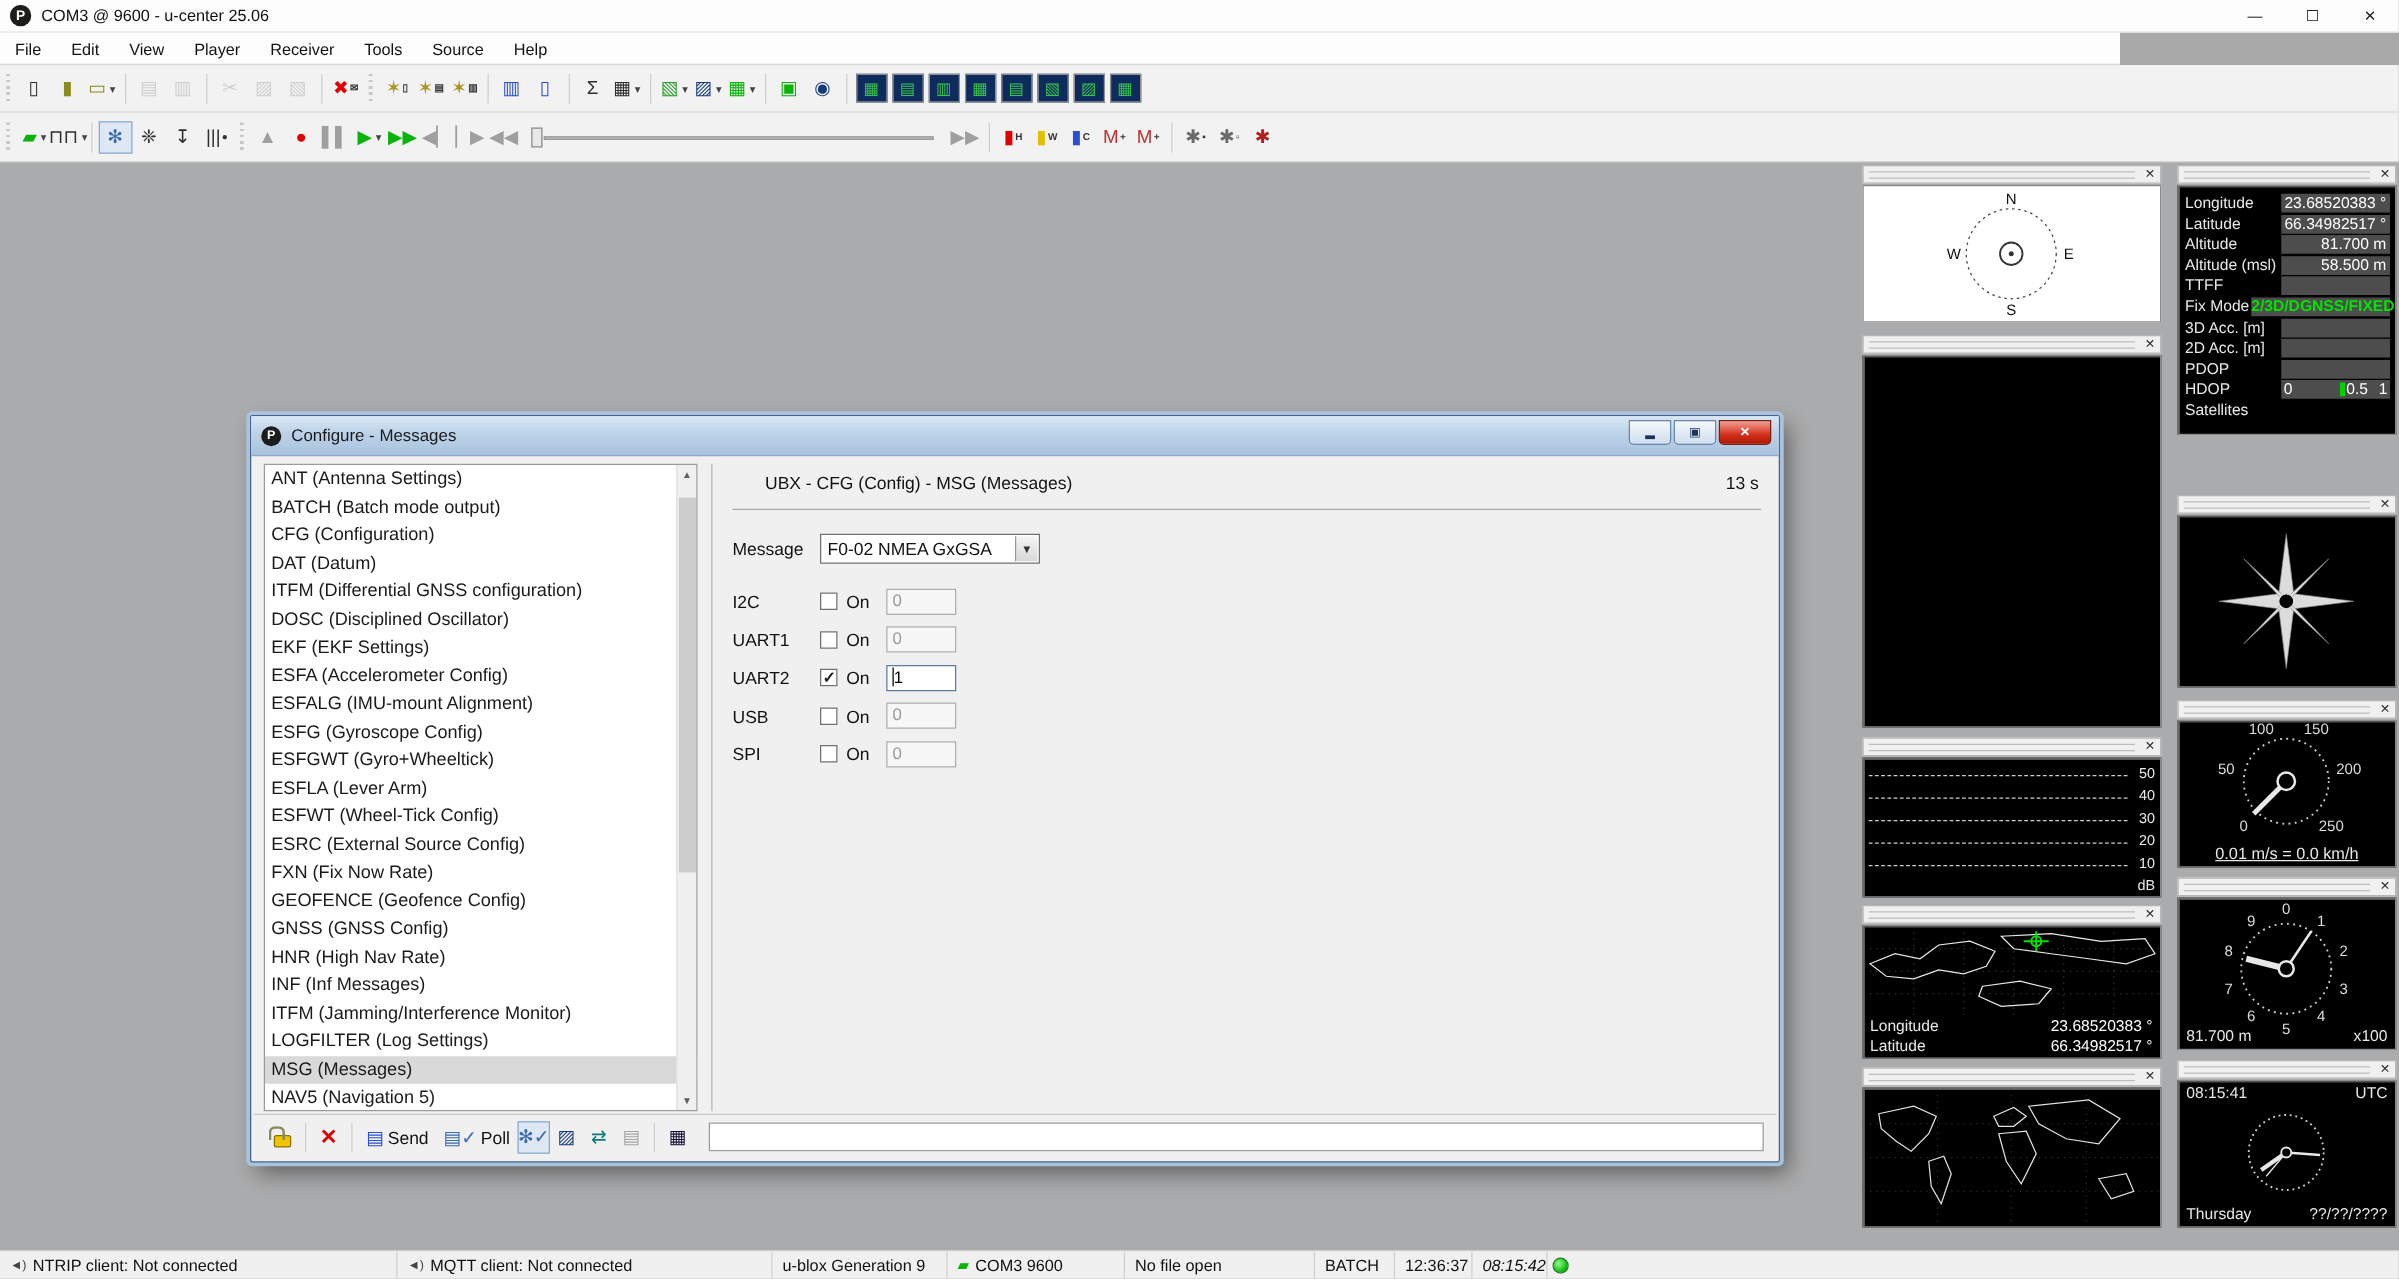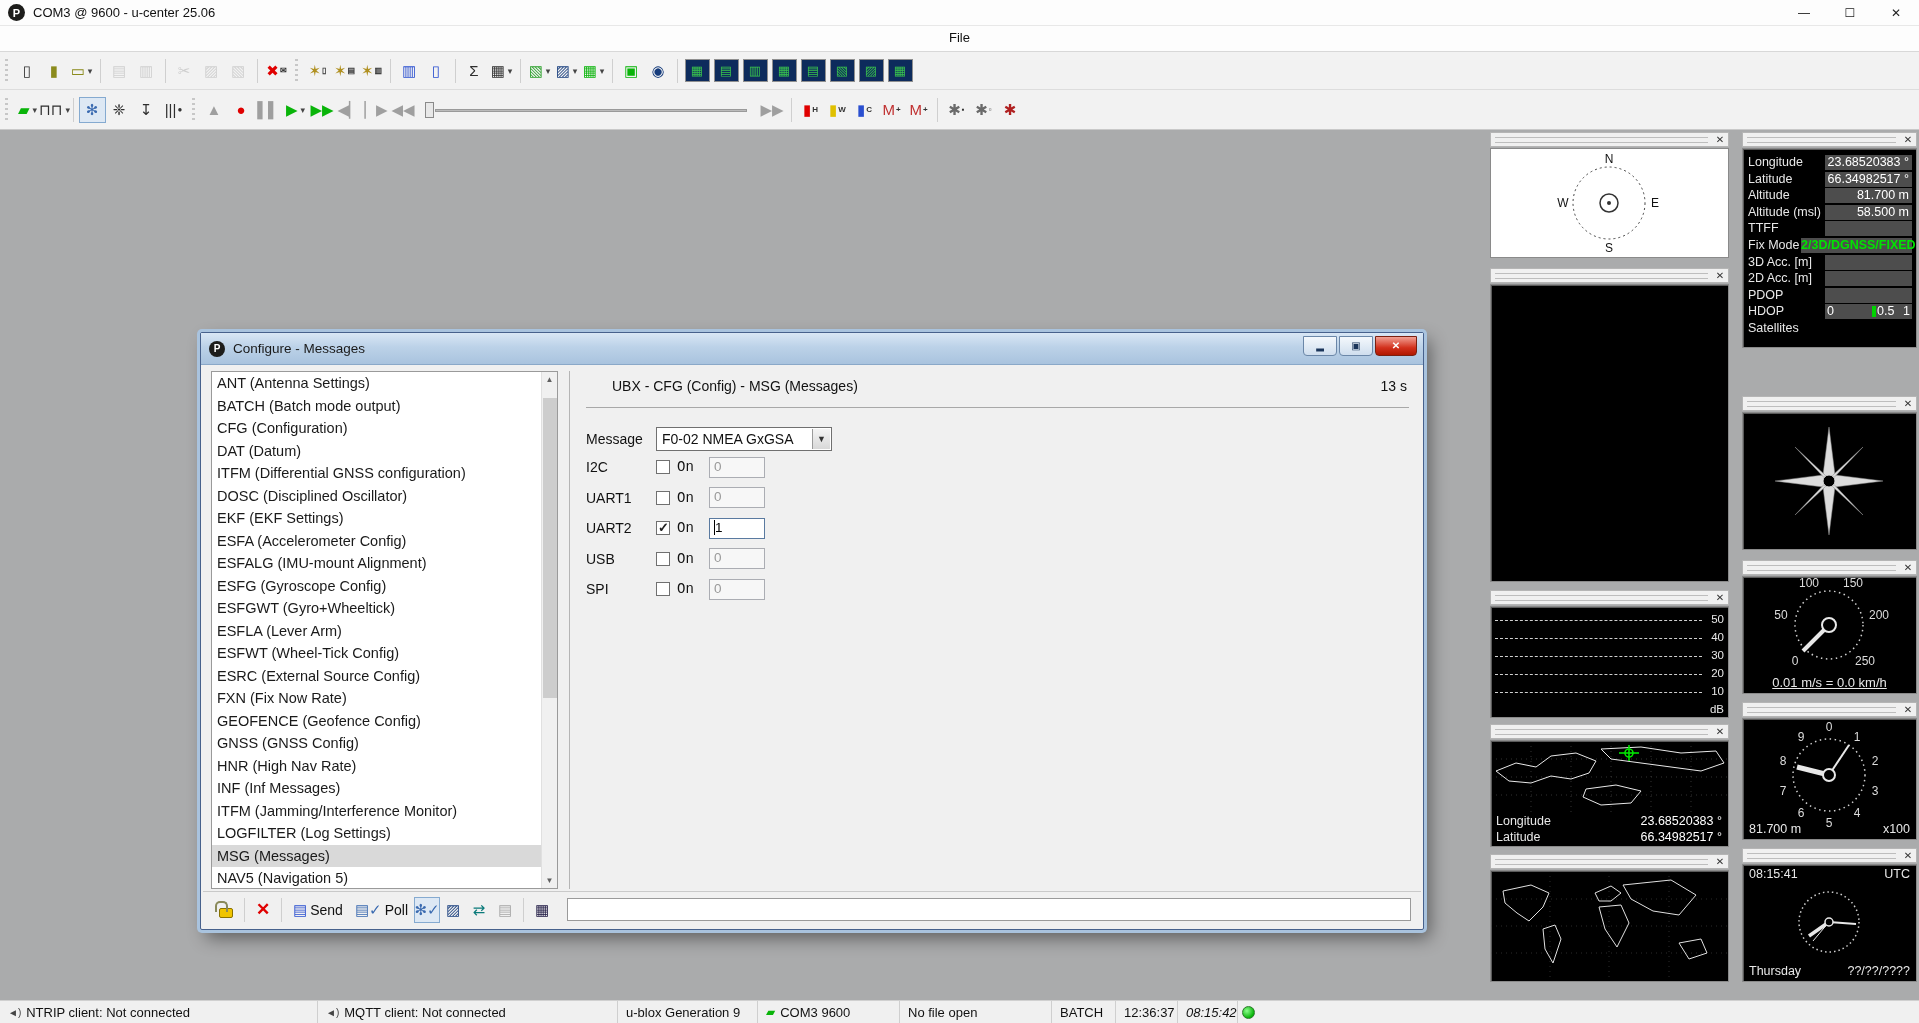--- a/index.html
+++ b/index.html
@@ -4,21 +4,21 @@
 <style>
   * { margin:0; padding:0; box-sizing:border-box; }
   html,body { width:1919px; height:1023px; overflow:hidden; font-family:"Liberation Sans",sans-serif; background:#a9a9a9; }
 
   
   #titlebar { position:absolute; left:0; top:0; width:1919px; height:26px; background:#fdfdfd; display:flex; align-items:center; border-bottom:1px solid #e8e8e8;}
   .applogo { width:17px; height:17px; border-radius:50%; background:#1d1d1b; color:#fff; font-size:11px; font-weight:bold; display:flex;align-items:center;justify-content:center; margin:0 8px 0 8px;}
   #titlebar .title { font-size:13px; color:#111; }
   .winbtns { margin-left:auto; display:flex; height:26px;}
   .winbtn { width:46px; height:26px; display:flex; align-items:center; justify-content:center; font-size:12px; color:#222;}
-  #menubar { position:absolute; left:0; top:26px; width:1919px; height:26px; background:#fdfdfd; display:flex; align-items:center; border-bottom:1px solid #d8d8d8;flex-direction:column; }
+  #menubar { position:absolute; left:0; top:26px; width:1696px; height:26px; background:#fdfdfd; display:flex; align-items:flex-end; border-bottom:1px solid #d8d8d8; }
   .menuitem { font-size:13px; color:#111; padding:4px 12px; }
 
   
   .toolbar { position:absolute; left:0; width:1919px; background:#f2f2f2; display:flex; align-items:center; }
   #toolbar1 { top:52px; height:38px; border-bottom:1px solid #ddd; }
   #toolbar2 { top:90px; height:40px; border-bottom:1px solid #c9c9c9; }
   .grip { width:6px; height:24px; margin:0 4px; background:repeating-linear-gradient(to bottom,#c7c7c7 0 2px,transparent 2px 5px); background-size:3px 100%; background-repeat:no-repeat; background-position:1px 0;}
   .tsep { width:1px; height:24px; background:#cfcfcf; margin:0 5px; }
   .tgroup { display:flex; align-items:center; }
   .ic { width:27px; height:26px; display:flex; align-items:center; justify-content:center; font-size:15px; color:#333; position:relative; border:1px solid transparent; }
@@ -85,29 +85,29 @@
   .li.sel { background:#d9d9d9; }
   #dlg-scroll { position:absolute; right:0; top:0; width:16px; height:100%; background:#f0f0f0; border-left:1px solid #e0e0e0;}
   #dlg-scroll .arr { height:15px; font-size:8px; color:#606060; text-align:center; line-height:15px;}
   #dlg-scroll .thumb { position:absolute; left:1px; top:26px; width:14px; height:300px; background:#cdcdcd;}
   #dlg-split { position:absolute; left:368px; top:38px; width:1px; height:518px; background:#b5b5b5;}
   #dlg-content { position:absolute; left:385px; top:38px; right:14px; height:518px; font-size:14px; color:#111;}
   #dlg-header { position:relative; height:36px; line-height:30px;}
   #dlg-header .h { position:absolute; left:2px;margin-left:24px; }
   #dlg-header .t { position:absolute; right:2px; }
   #dlg-hr { border-top:1px solid #a8a8a8; margin-bottom:18px;}
-  .msgrow { display:flex; align-items:center; height:26px; margin-bottom:0;}
+  .msgrow { display:flex; align-items:center; height:26px; margin-bottom:14px;}
   .msgrow .mlabel { width:70px; }
   .combo { width:176px; height:24px; border:1px solid #707070; background:#fff; display:flex; align-items:center; position:relative; padding-left:5px; font-size:14px;}
   .combo .cbtn { position:absolute; right:1px; top:1px; bottom:1px; width:18px; background:linear-gradient(#f4f4f4,#d8d8d8); border-left:1px solid #9a9a9a; font-size:9px; display:flex; align-items:center; justify-content:center; color:#333;}
   .portrow { display:flex; align-items:center; height:30.5px; }
   .portrow .plabel { width:70px; }
   .cb { width:14px; height:14px; border:1px solid #707070; background:#fff; margin-right:7px; position:relative;}
   .cb.on::before { content:"✓"; position:absolute; left:1px; top:-2px; font-size:13px; font-weight:bold; color:#222;}
-  .onlbl { width:32px;font-family:Liberation Mono, monospace; }
+  .onlbl { width:32px; }
   .pfield { width:56px; height:21px; border:1px solid #abadb3; background:#f7f7f7; color:#9a9a9a; font-size:13.5px; padding:1px 0 0 4px;}
   .pfield.on { background:#fff; color:#000; border-color:#5a7aa0;}
   .pfield.on .caret { border-left:1px solid #000; margin-left:0px;}
   #dlg-toolbar { position:absolute; left:2px; right:2px; bottom:2px; height:36px; background:#f0f0f0; border-top:1px solid #c9c9c9; display:flex; align-items:center; padding-left:10px;}
   #dlg-toolbar .ic { width:26px; }
   .txtbtn { display:flex; align-items:center; font-size:14px; color:#111; margin:0 6px; }
   .txtbtn .g { font-size:15px; margin-right:3px; }
   .padlock { width:14px; height:10px; background:#f0c400; border:1px solid #8a7200; border-radius:2px; position:relative; margin-top:7px;}
   .padlock::before { content:""; position:absolute; left:-5px; top:-8px; width:9px; height:9px; border:2px solid #8a8a5a; border-bottom:none; border-radius:5px 5px 0 0;}
   #dlg-input { flex:1; height:23px; margin:0 10px 0 12px; background:#fff; border:1px solid #9a9a9a;}

